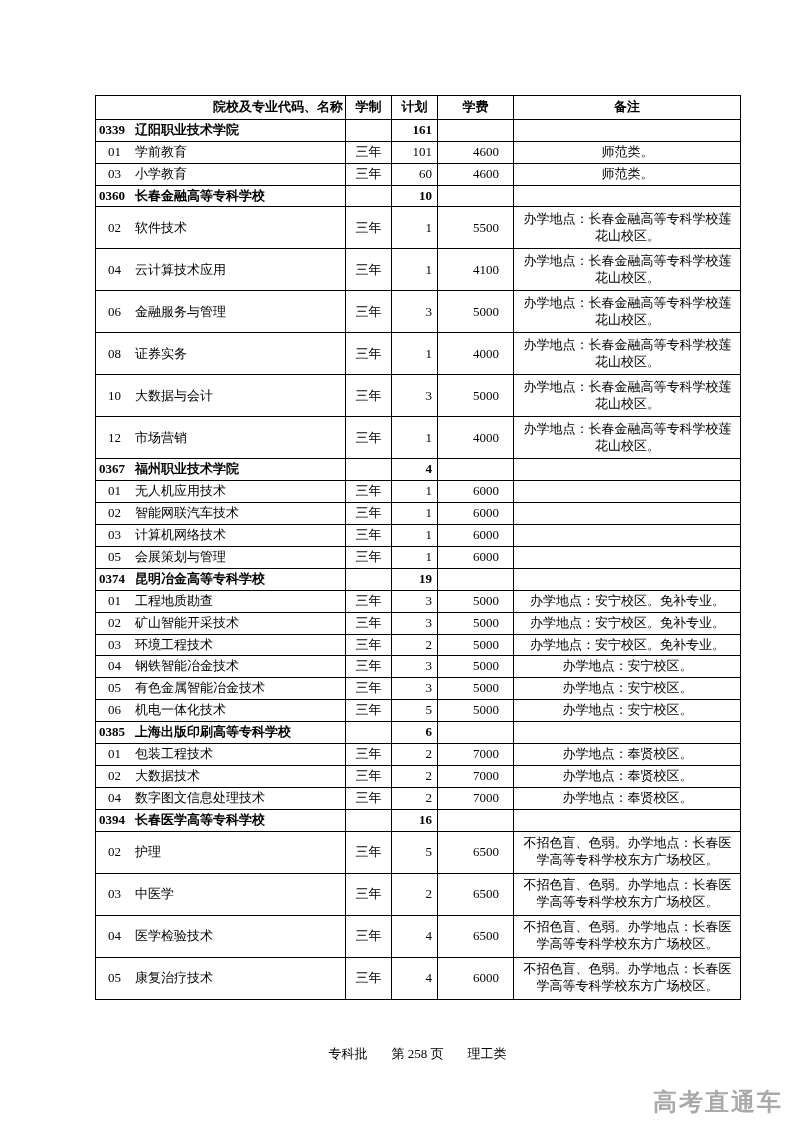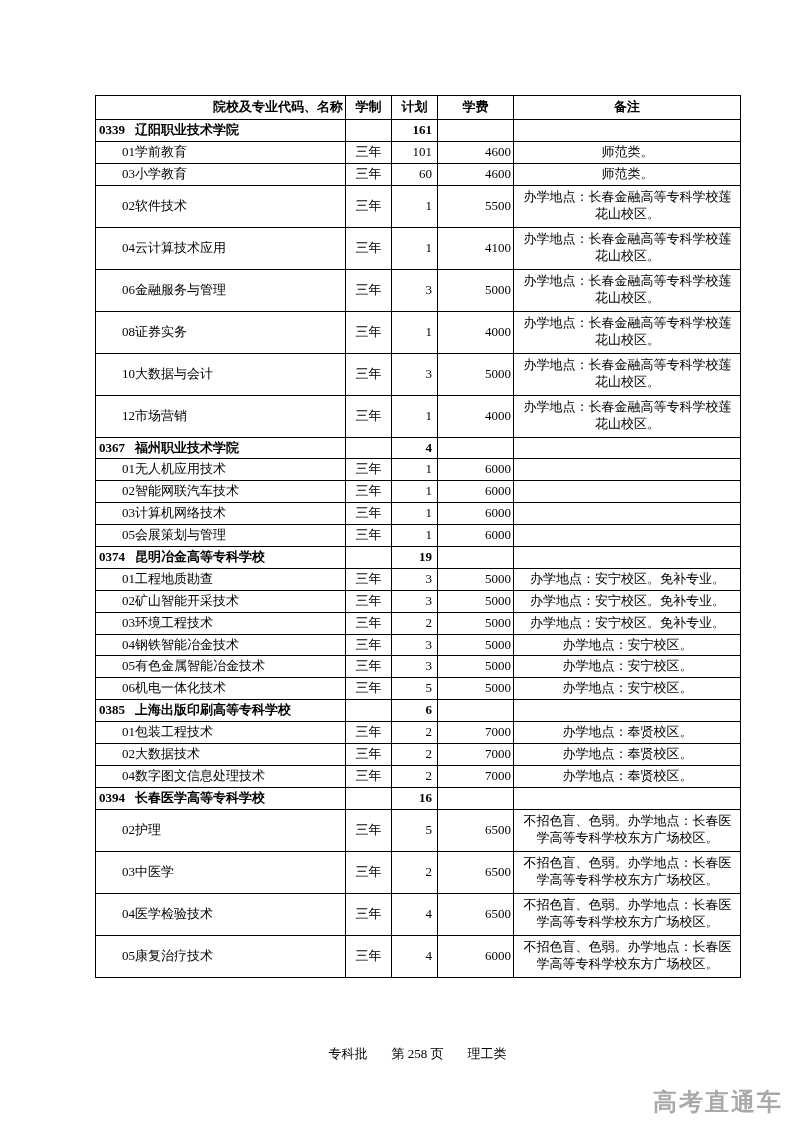--- a/index.html
+++ b/index.html
@@ -31,25 +31,25 @@
   .doc-table th {
     font-weight:bold;
     text-align:center;
     padding:3px 2px;
   }
   .doc-table th.h-name { text-align:right; padding-left:3px; }
 
   td.c-name { text-align:left; }
   td.c-dur  { text-align:center; }
   td.c-plan { text-align:right; padding-right:5px; }
-  td.c-fee  { text-align:right; padding-right:2px; }
+  td.c-fee  { text-align:right; padding-right:14px; }
   td.c-note { text-align:center; padding-left:4px; }
 
   .code { display:inline-block; width:36px; }
-  tr.major .code { width:36px; padding-left:9px;text-align:right; }
+  tr.major .code { width:36px; padding-left:9px; }
   tr.school td { font-weight:bold; }
   tr.major td.c-name .nm { }
 
   tr.tall td { height:42px; }
 
   .footer {
     position:absolute; left:95px; top:1045px; width:645px;
     display:flex; justify-content:center; gap:24px;
     font-size:13px;
   }
@@ -101,20 +101,27 @@
           <td class="c-fee">4600</td>
           <td class="c-note">师范类。</td>
         </tr>
         <tr class="major">
           <td class="c-name"><span class="code">03</span><span class="nm">小学教育</span></td>
           <td class="c-dur">三年</td>
           <td class="c-plan">60</td>
           <td class="c-fee">4600</td>
           <td class="c-note">师范类。</td>
         </tr>
+        <tr class="school">
+          <td class="c-name"><span class="code">0360</span><span class="nm">长春金融高等专科学校</span></td>
+          <td class="c-dur"></td>
+          <td class="c-plan">10</td>
+          <td class="c-fee"></td>
+          <td class="c-note"></td>
+        </tr>
         <tr class="major tall">
           <td class="c-name"><span class="code">02</span><span class="nm">软件技术</span></td>
           <td class="c-dur">三年</td>
           <td class="c-plan">1</td>
           <td class="c-fee">5500</td>
           <td class="c-note">办学地点：长春金融高等专科学校莲花山校区。</td>
         </tr>
         <tr class="major tall">
           <td class="c-name"><span class="code">04</span><span class="nm">云计算技术应用</span></td>
           <td class="c-dur">三年</td>

